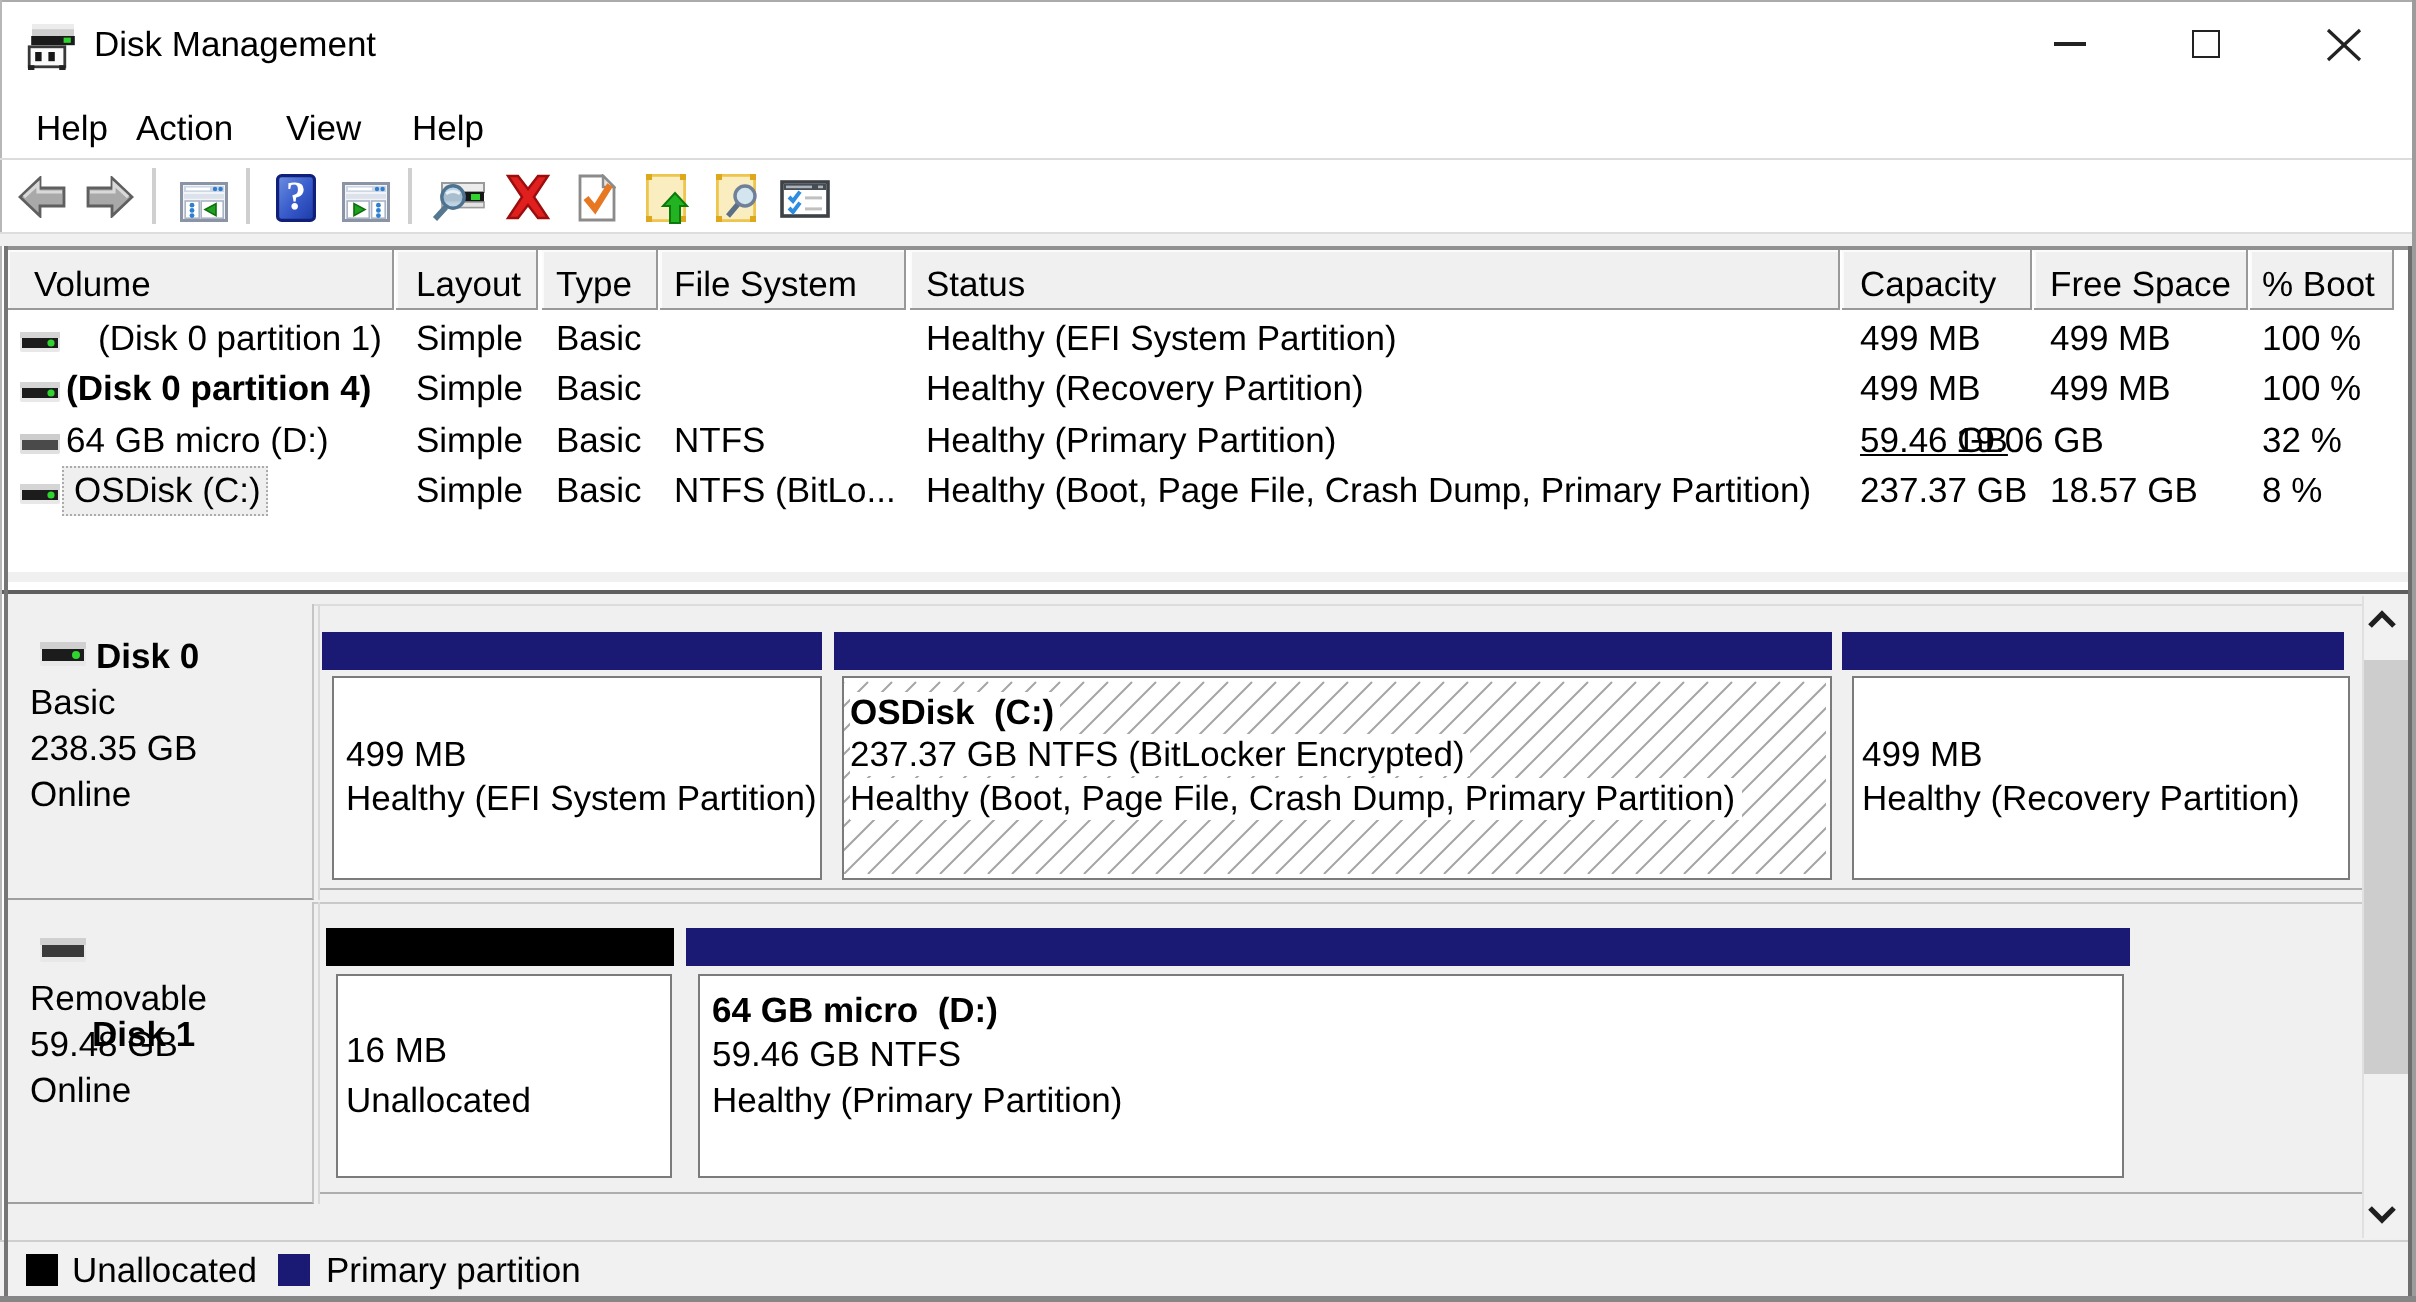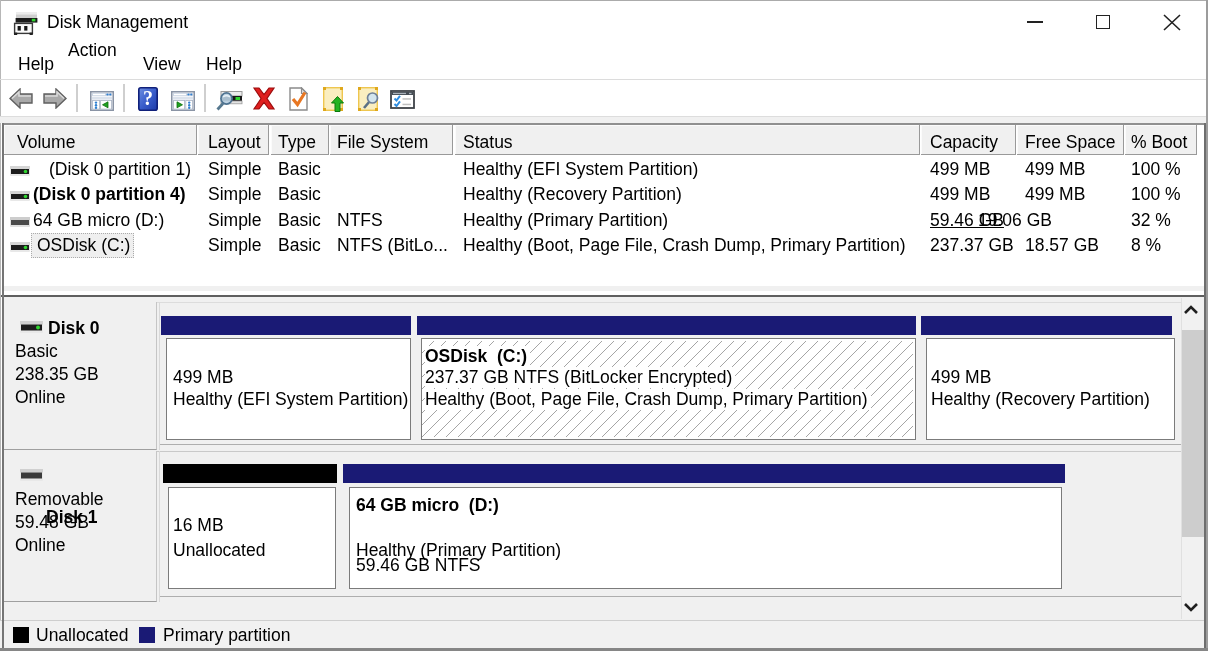--- a/index.html
+++ b/index.html
@@ -36,21 +36,21 @@
   <rect x="17.6" y="22.6" width="3.2" height="2.4" fill="#222"></rect>
 </svg>
 <div class="txt" style="left:47px;top:12px;">Disk Management</div>
 <div class="abs" style="left:1027px;top:21px;width:16px;height:2px;background:#222;"></div>
 <div class="abs" style="left:1096px;top:15px;width:12px;height:12px;border:1.5px solid #222;"></div>
 <svg class="abs" style="left:1163px;top:14px;" width="18" height="17" viewBox="0 0 18 17">
   <path d="M1 1 L17 16 M17 1 L1 16" stroke="#222" stroke-width="1.6" fill="none"></path>
 </svg>
 
 <div class="txt" style="left:18px;top:54px;">Help</div>
-<div class="txt" style="left:68px;top:40px;text-align:center;">Action</div>
+<div class="txt" style="left:68px;top:54px;text-align:center;">Action</div>
 <div class="txt" style="left:143px;top:54px;">View</div>
 <div class="txt" style="left:206px;top:54px;">Help</div>
 <div class="abs" style="left:0;top:79px;width:1208px;height:1px;background:#dcdcdc;"></div>
 
 <div id="toolbar" class="abs" style="left:0;top:80px;width:1208px;height:36px;">
 
   <svg class="abs" style="left:9px;top:8px;" width="24" height="21" viewBox="0 0 24 21">
     <path d="M1 10.5 L11 1 L11 6 L23 6 L23 15 L11 15 L11 20 Z" fill="#a9a9a9" stroke="#5f5f5f" stroke-width="1.4"></path>
     <path d="M3 10.5 L10 4 L10 8 L22 8" fill="none" stroke="#d9d9d9" stroke-width="1.6"></path>
   </svg>
@@ -298,21 +298,21 @@
   <div class="txt" style="left:15px;top:535.4px;">Online</div>
 
   <div class="bar" style="left:163px;top:464px;width:174px;background:#000;"></div>
   <div class="pbox" style="left:168px;top:487px;width:166px;height:100px;"></div>
   <div class="txt" style="left:173px;top:514.9px;">16 MB</div>
   <div class="txt" style="left:173px;top:539.9px;">Unallocated</div>
 
   <div class="bar" style="left:343px;top:464px;width:722px;"></div>
   <div class="pbox" style="left:349px;top:487px;width:711px;height:100px;"></div>
   <div class="txt" style="left:356px;top:494.6px;font-weight:bold;">64 GB micro&nbsp;&nbsp;(D:)</div>
-  <div class="txt" style="left:356px;top:517.1px;margin-top:38px;">59.46 GB NTFS</div>
+  <div class="txt" style="left:356px;top:517.1px;">59.46 GB NTFS</div>
   <div class="txt" style="left:356px;top:539.9px;">Healthy (Primary Partition)</div>
 </div>
 
 <div id="scroll">
   <div class="abs" style="left:1181px;top:298px;width:23px;height:321px;background:#f1f1f1;border-left:1px solid #e0e0e0;box-sizing:border-box;"></div>
   <svg class="abs" style="left:1184px;top:305px;" width="14" height="10" viewBox="0 0 14 10">
       <path d="M1 8 L7 2 L13 8" stroke="#1f1f1f" stroke-width="2.6" fill="none"></path>
     </svg>
   <div class="abs" style="left:1182px;top:330px;width:22px;height:207px;background:#cdcdcd;"></div>
   <svg class="abs" style="left:1184px;top:602px;" width="14" height="10" viewBox="0 0 14 10">

